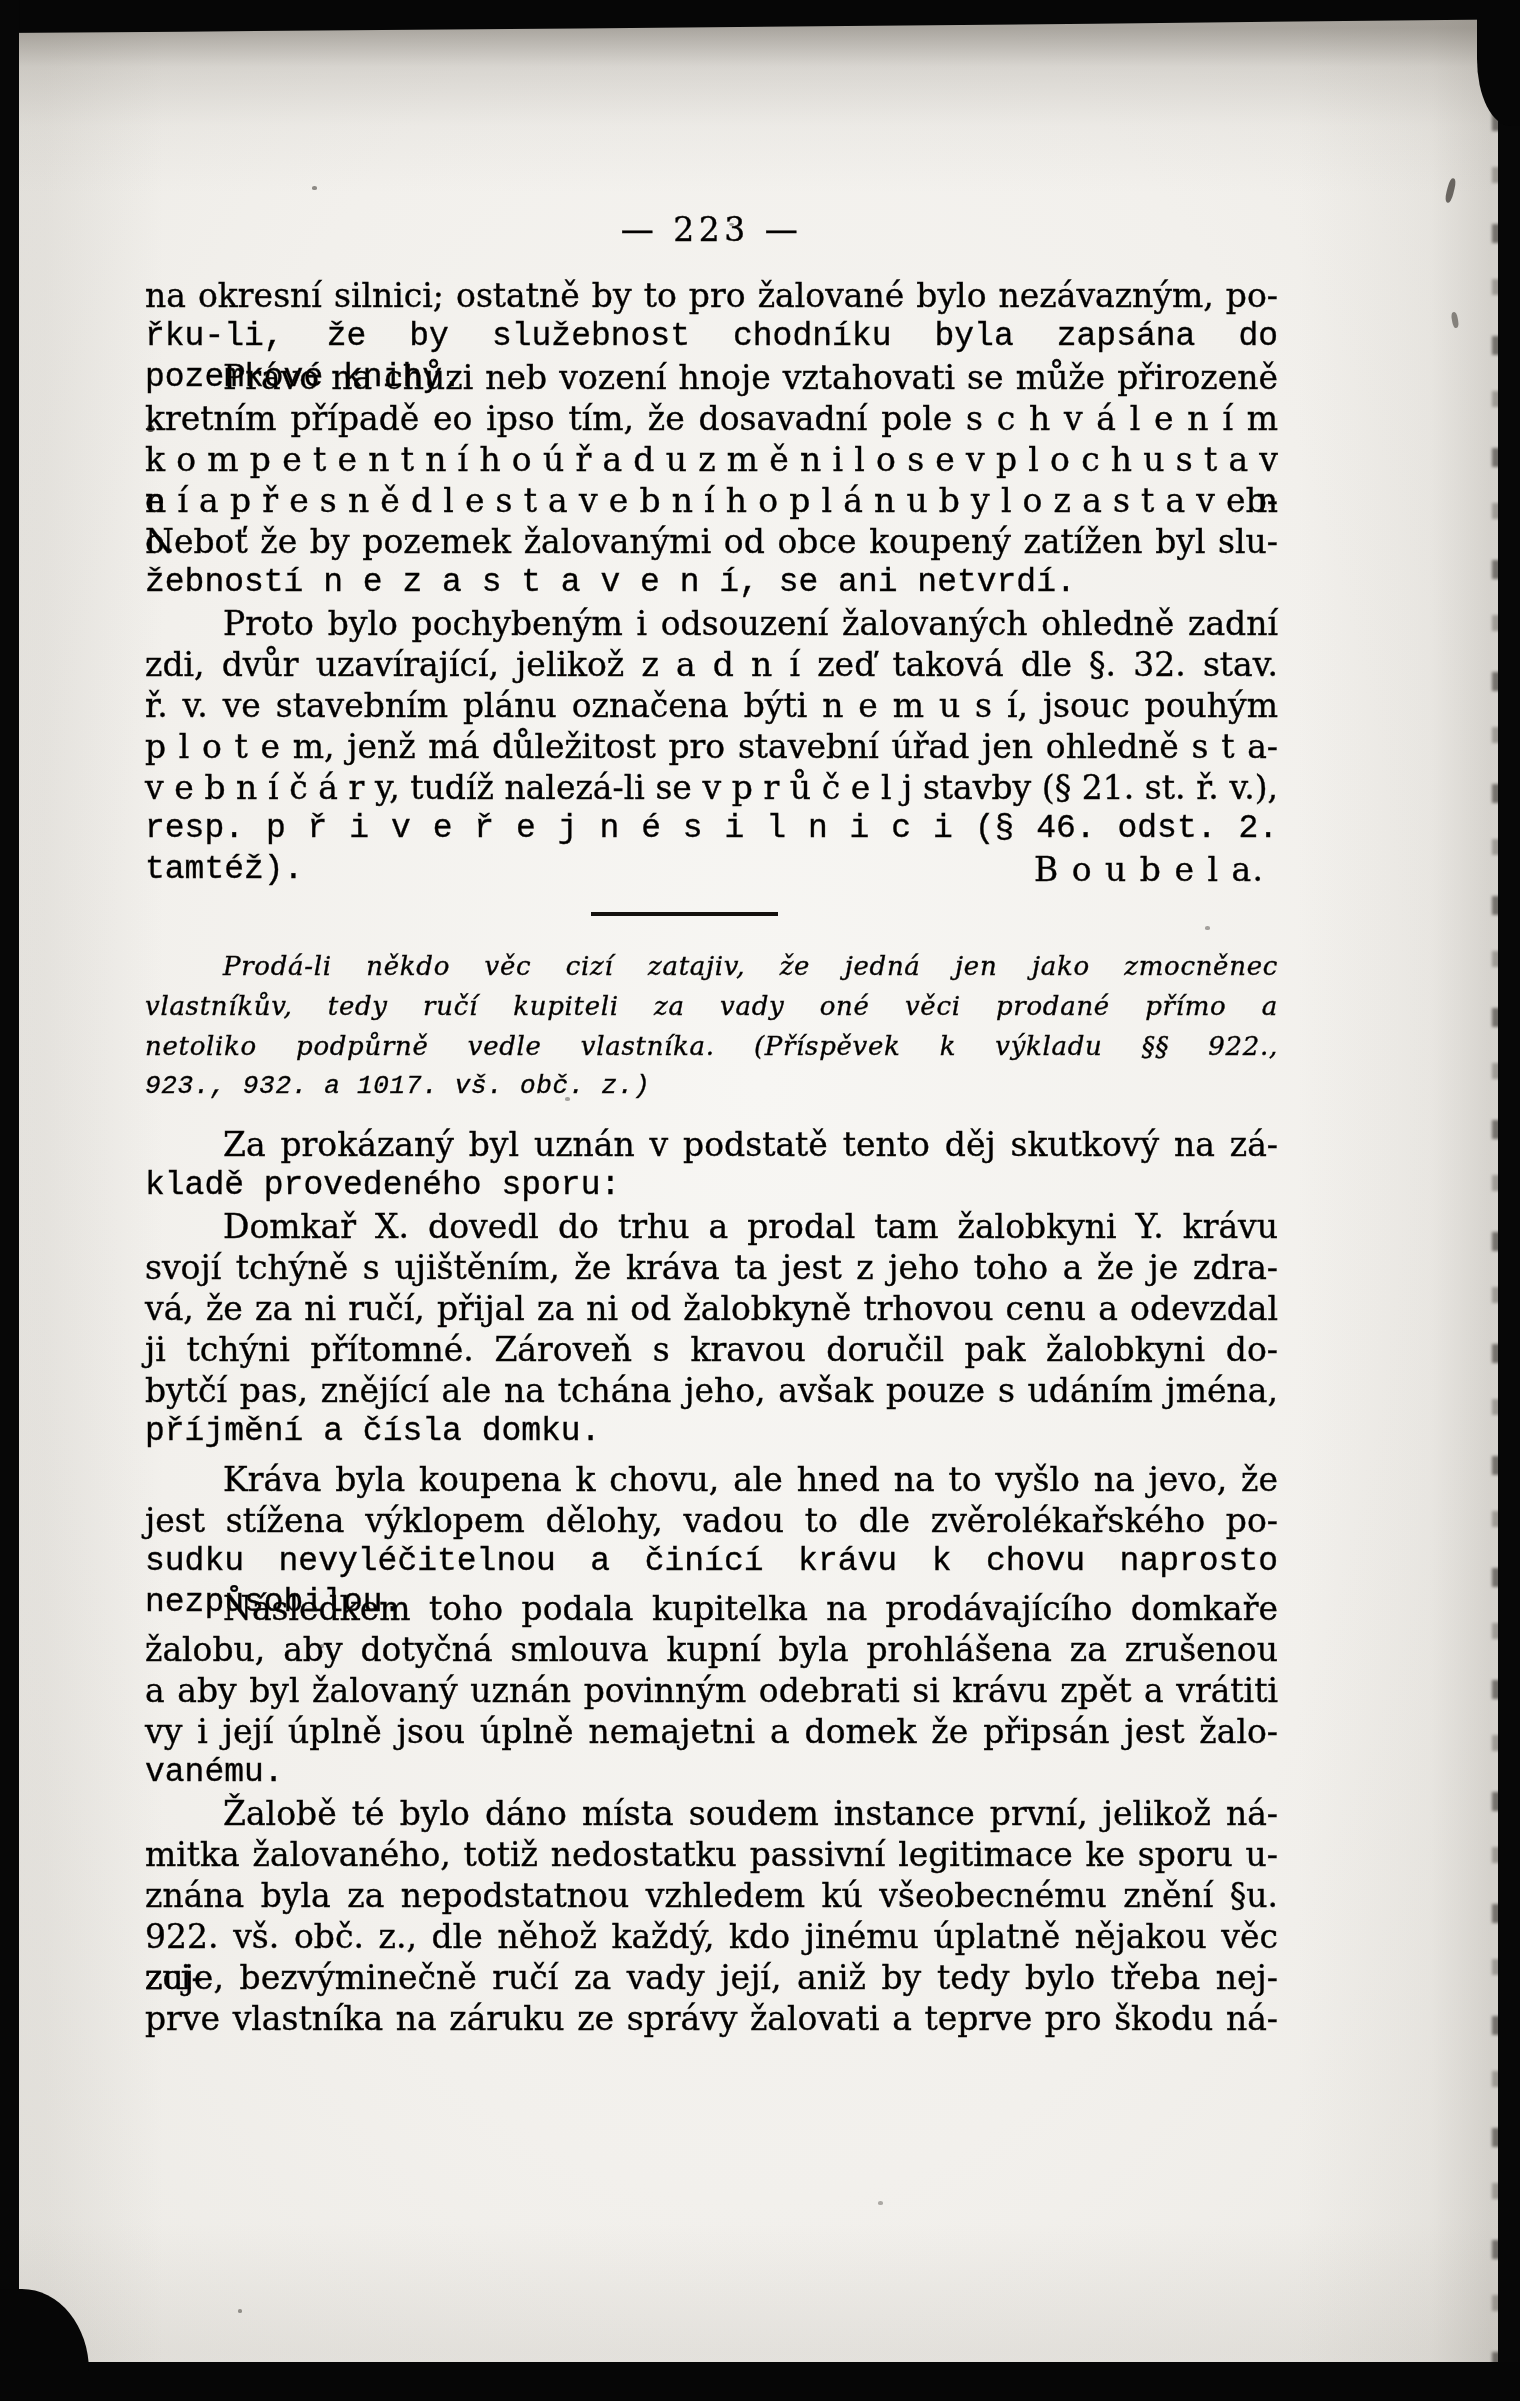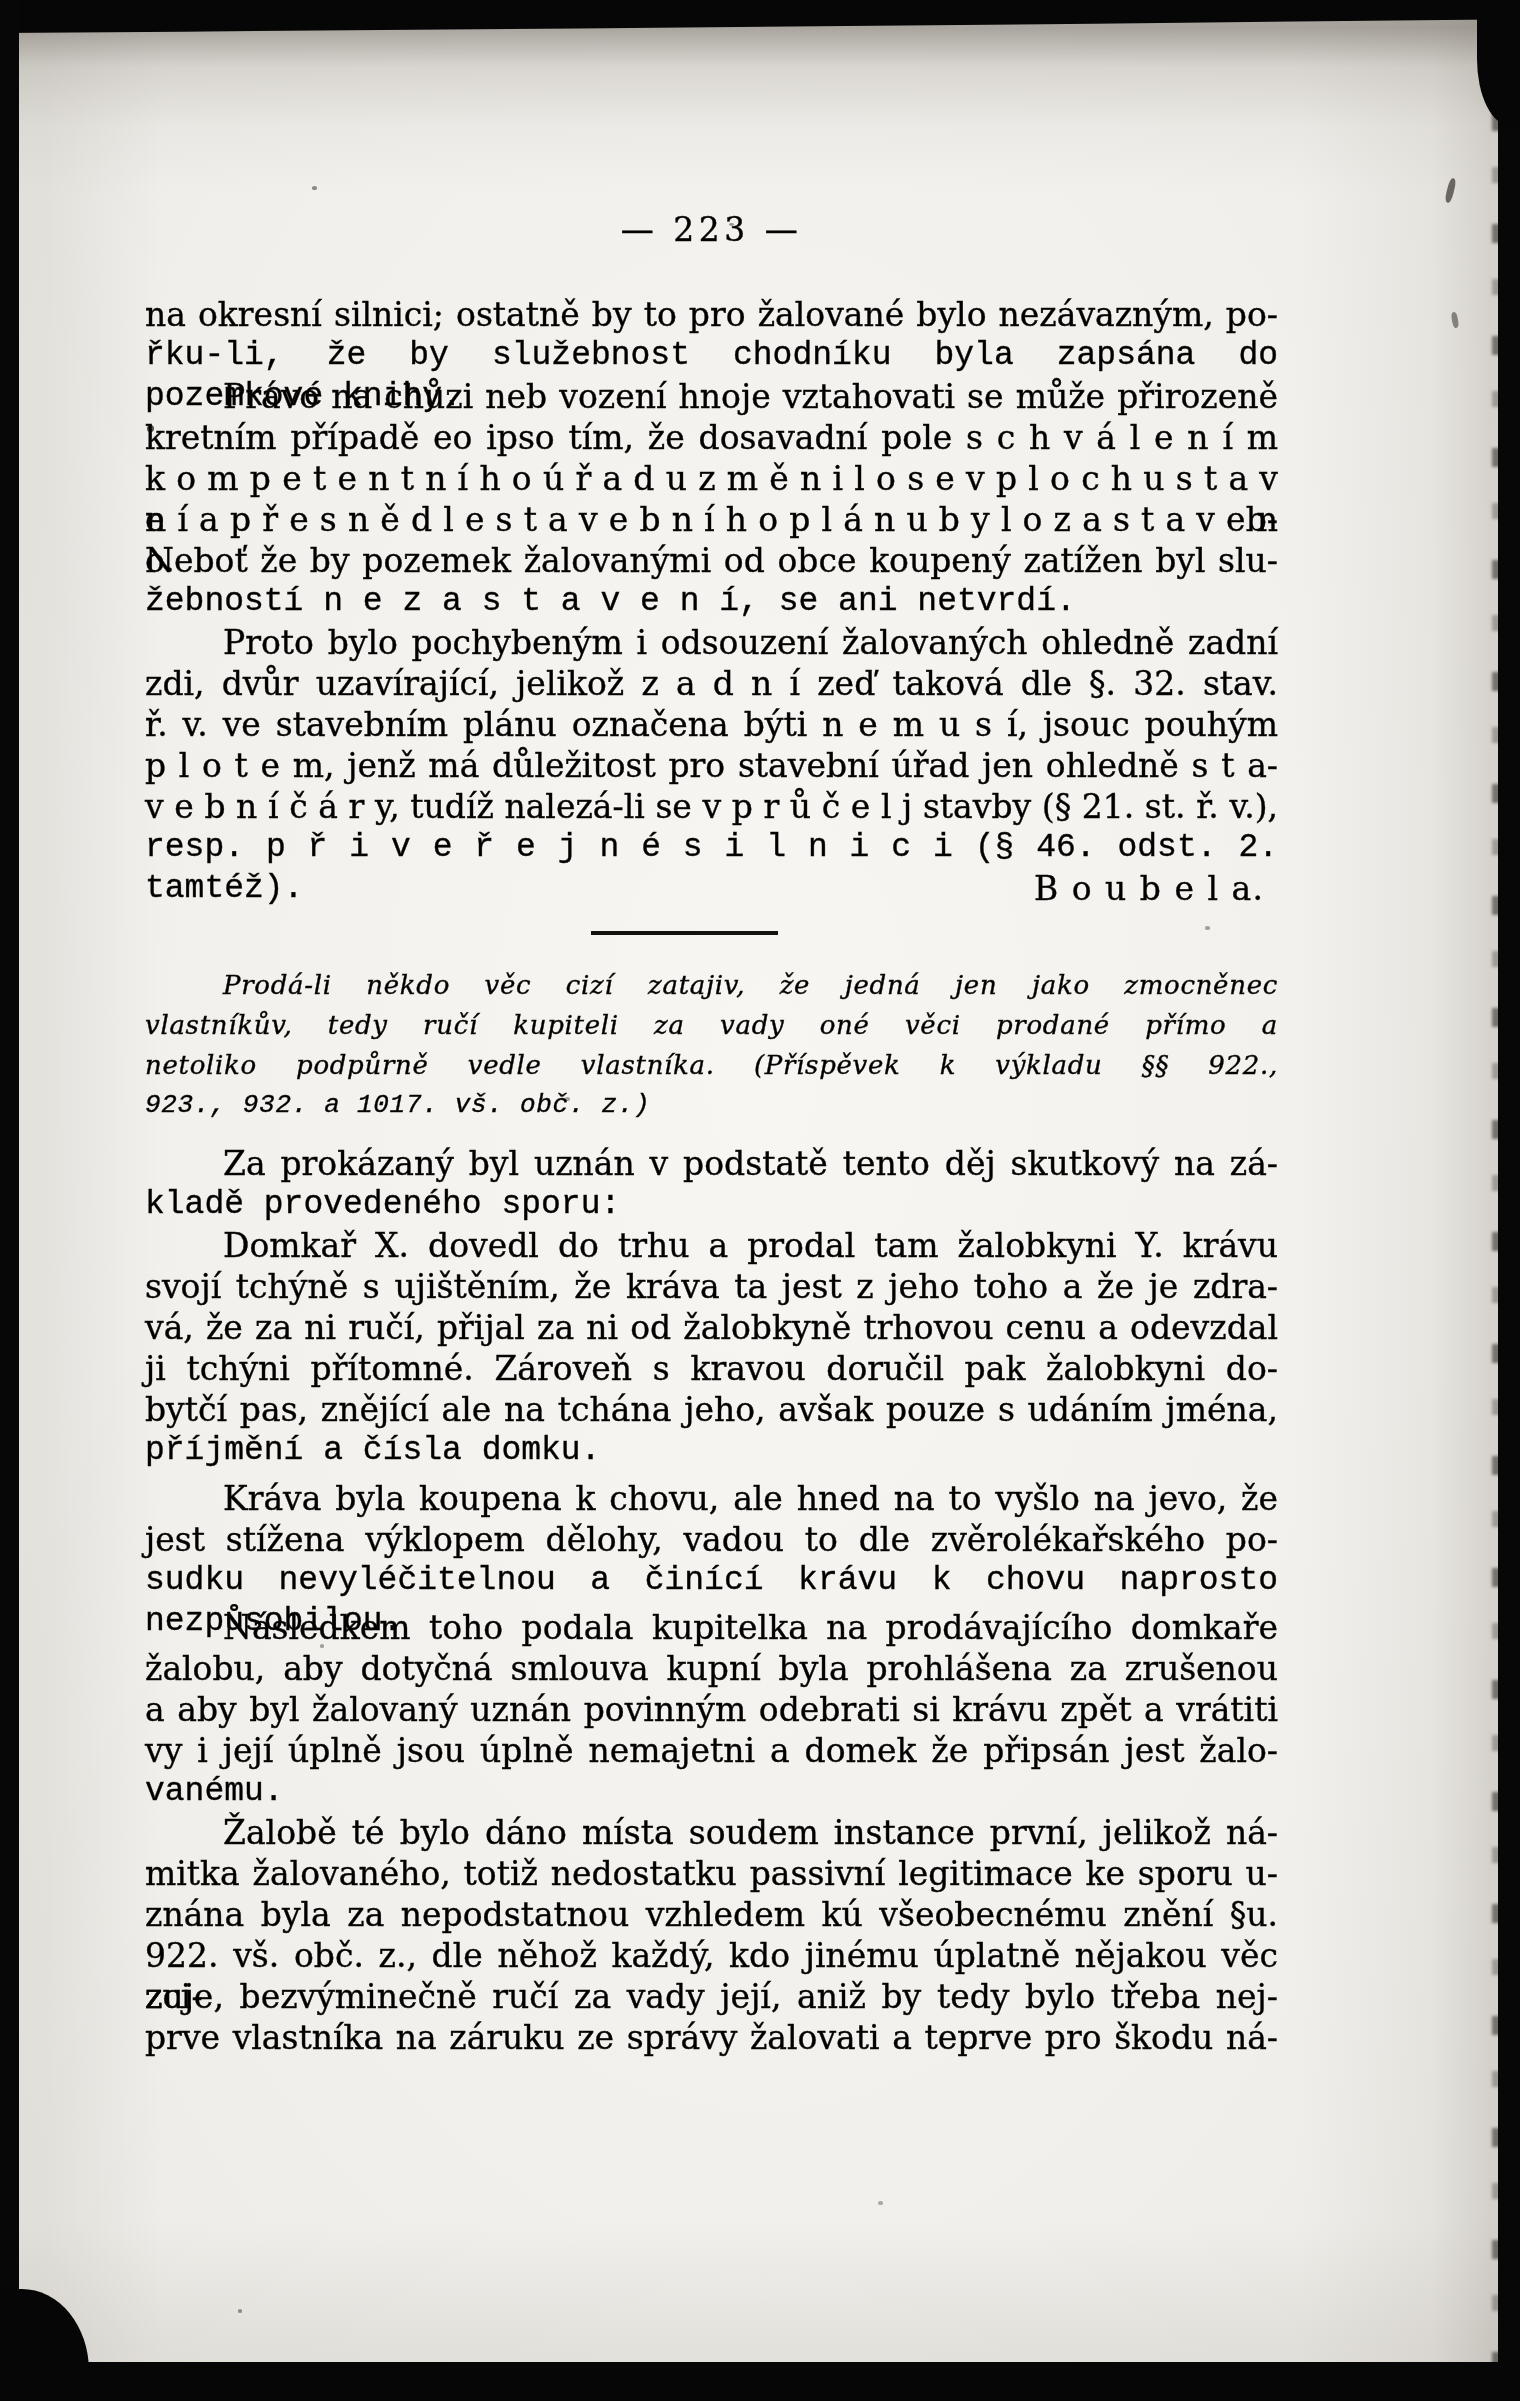--- a/index.html
+++ b/index.html
@@ -44,21 +44,21 @@
   .b8{left:878px;top:2201px;width:4.5px;height:3.7px;opacity:.35;}
   .b9{left:238px;top:2309px;width:3.7px;height:3.7px;opacity:.45;}
   .b10{left:1205px;top:926px;width:4.5px;height:3.7px;opacity:.4;}
 
   .page-num{
     position:absolute;left:145px;top:210px;width:1133px;
     text-align:center;font-size:33px;letter-spacing:4.5px;
     -webkit-text-stroke:0.4px #17130f;
   }
   .text-block{
-    position:absolute;left:145px;top:294px;width:1133px;
+    position:absolute;left:145px;top:275px;width:1133px;
     font-size:33px;line-height:41px;
     -webkit-text-stroke:0.4px #17130f;
   }
   .para{margin:0;}
   .line{
     text-align:justify;text-align-last:justify;
     white-space:normal;height:41px;overflow:visible;
   }
   .line.indent{padding-left:78px;}
   .line.lastline{text-align-last:left;font-family:Liberation Mono, monospace;}

